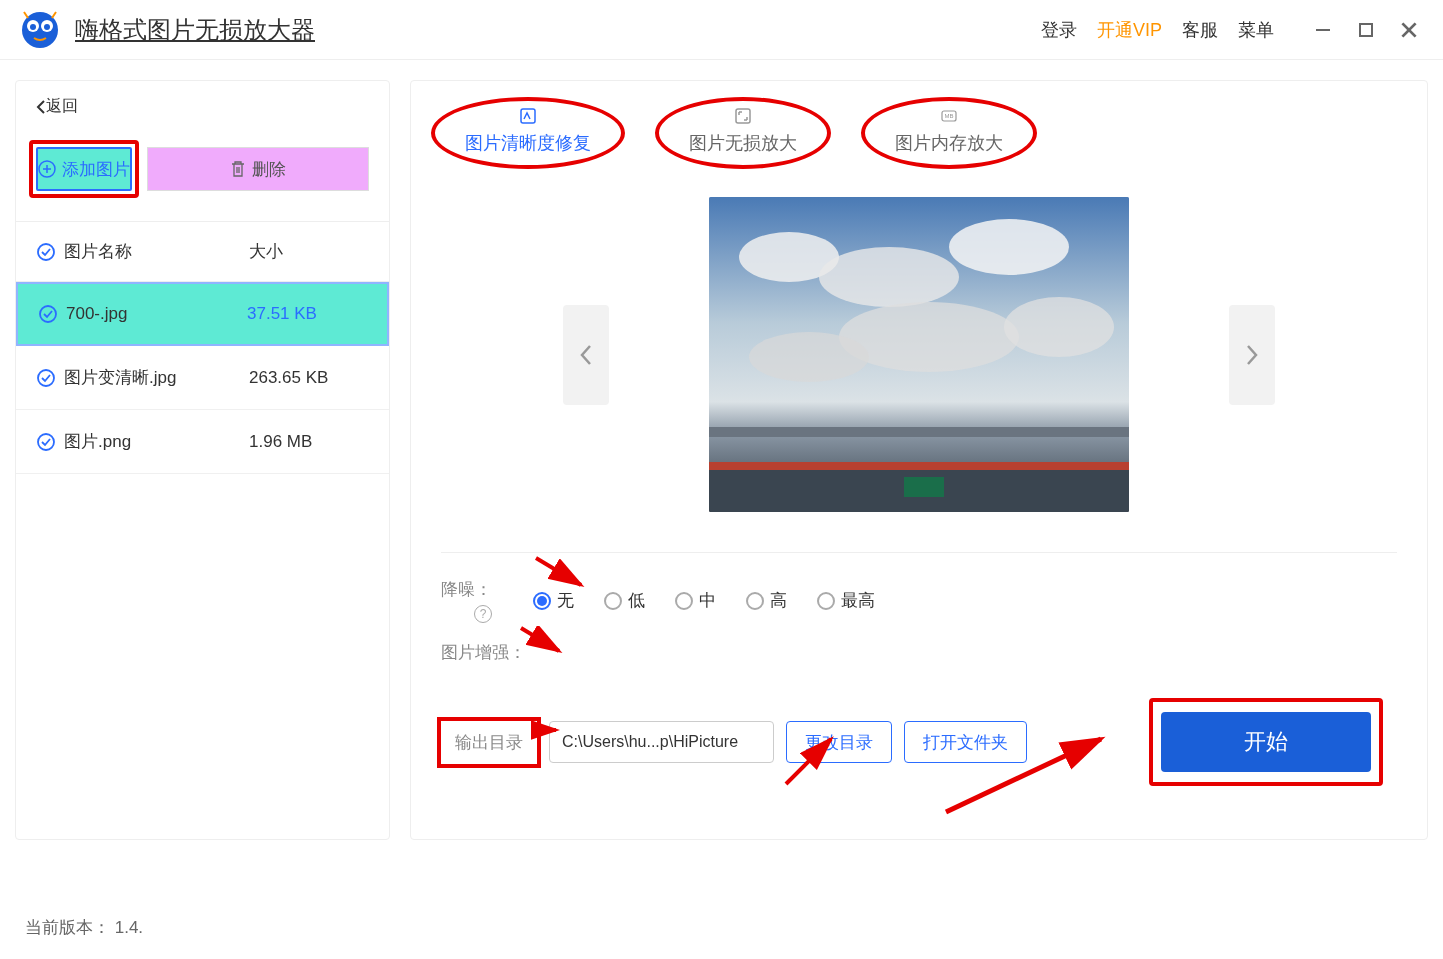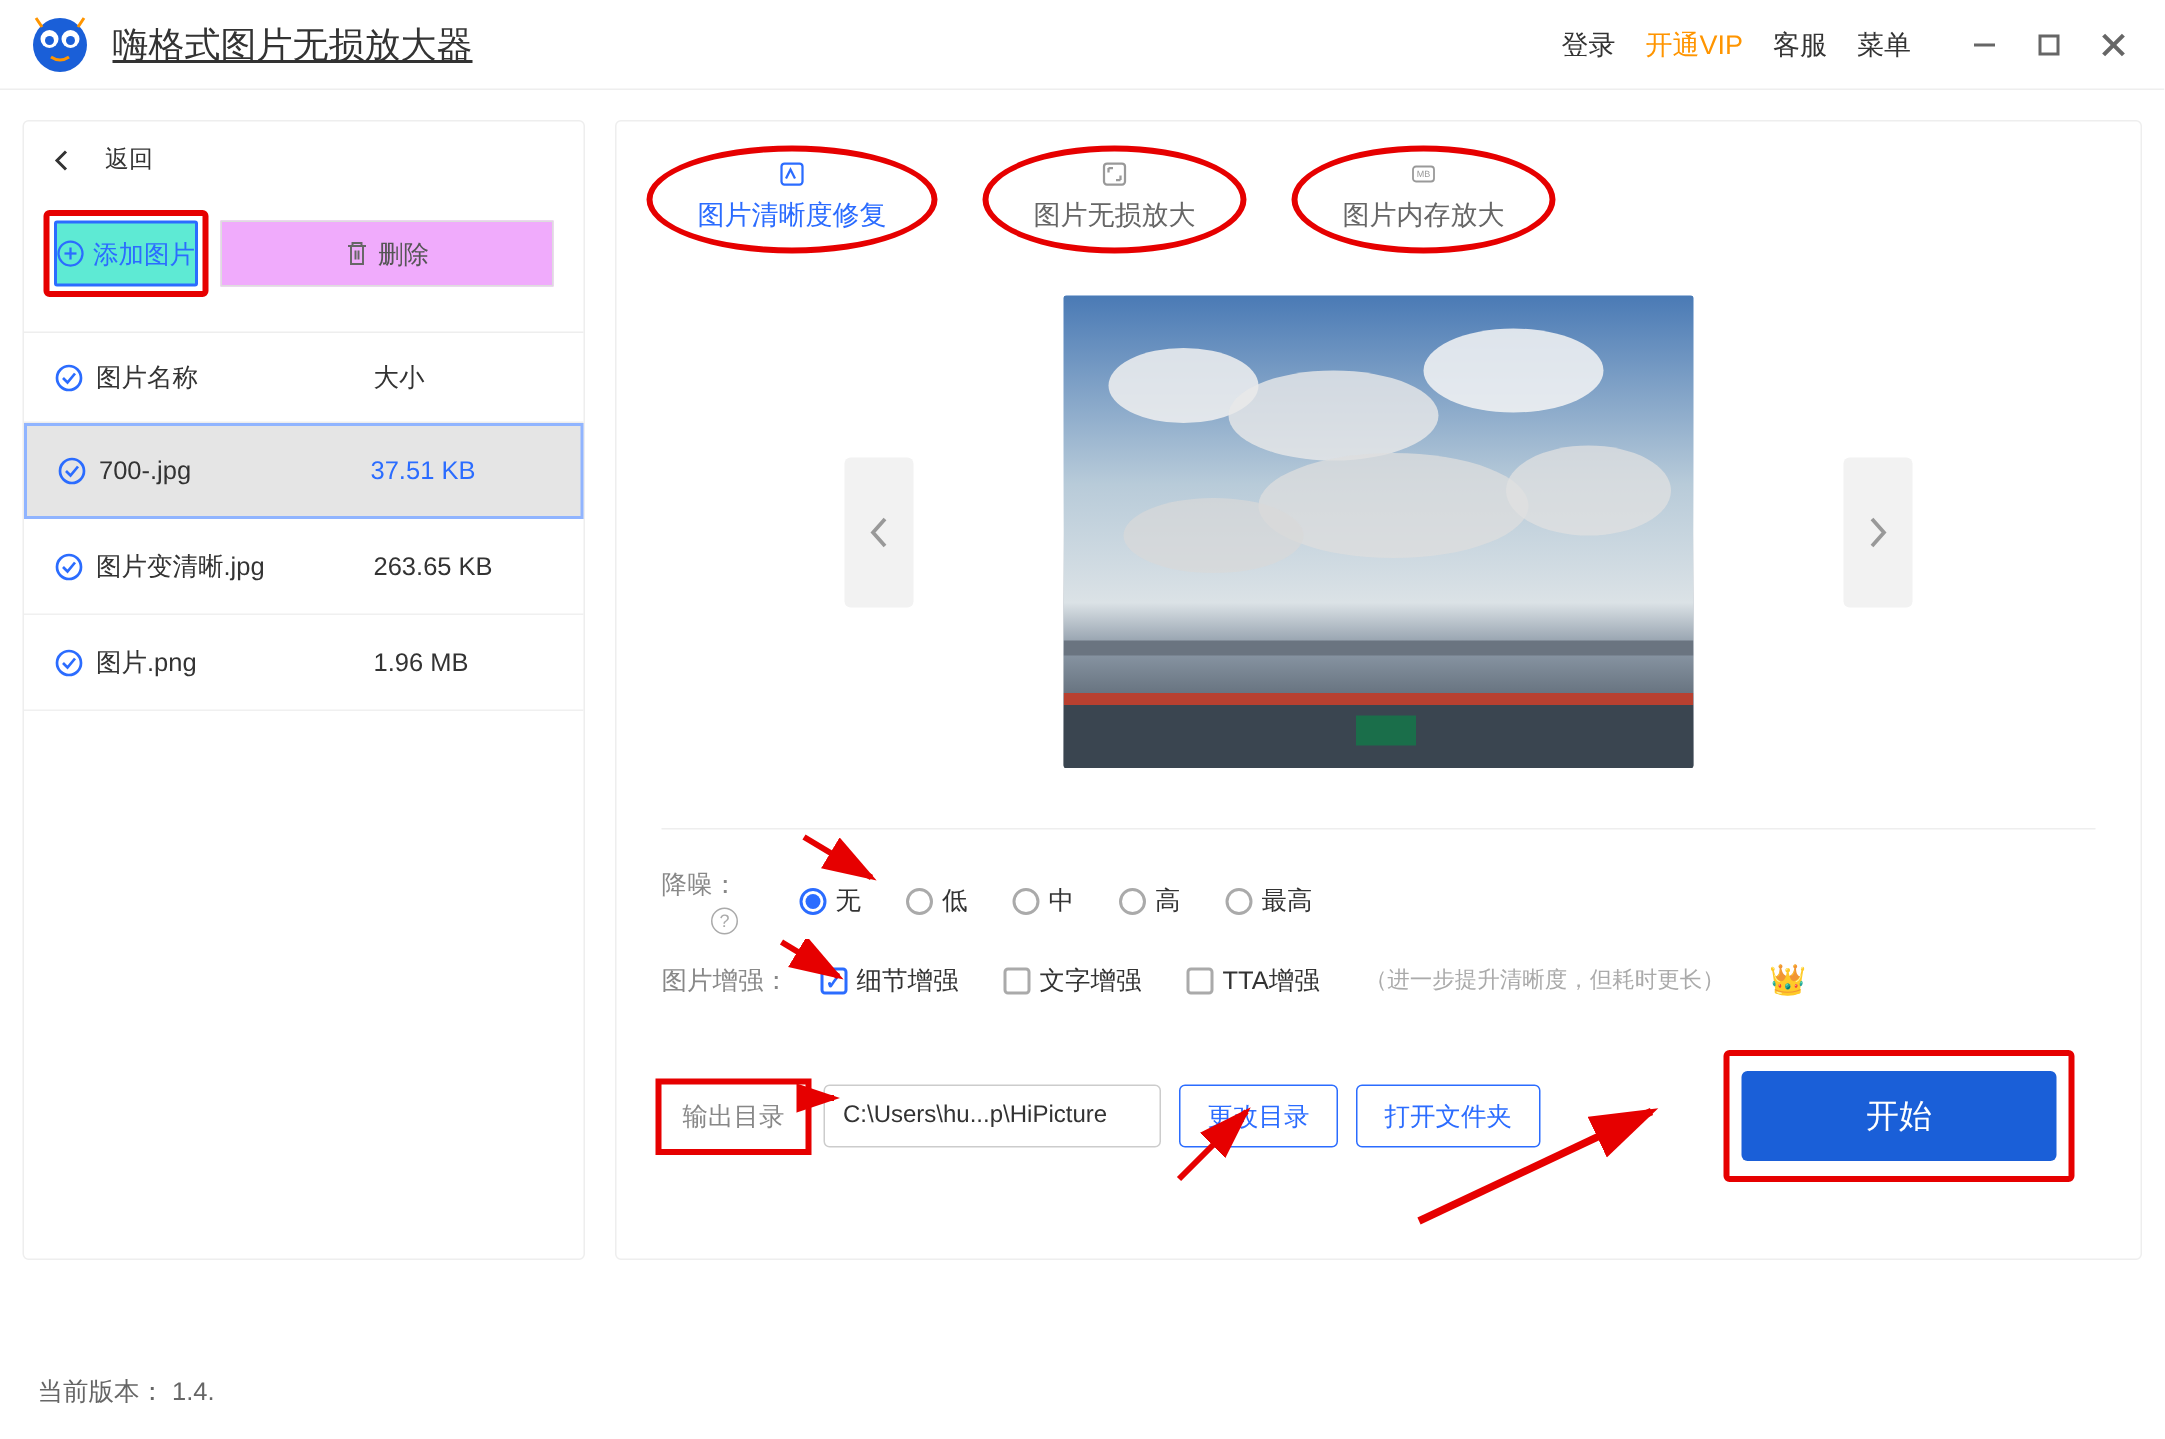--- a/index.html
+++ b/index.html
@@ -13,30 +13,30 @@
     .titlebar-link { font-size: 18px; color: #333; cursor: pointer; }
     .titlebar-vip { color: #ff9500; font-weight: 500; }
     .window-controls { display: flex; gap: 15px; margin-left: 15px; }
     .win-btn { width: 28px; height: 28px; cursor: pointer; display: flex; align-items: center; justify-content: center; }
     
     
     .main { display: flex; height: 780px; padding: 20px 15px 0; gap: 20px; }
     
     
     .left-panel { width: 375px; border: 1px solid #eee; border-radius: 4px; background: #fff; display: flex; flex-direction: column; }
-    .back-row { padding: 15px 20px; font-size: 16px; color: #333; cursor: pointer; display: flex; align-items: center; gap: 24px; }
+    .back-row { padding: 15px 20px; font-size: 16px; color: #333; cursor: pointer; display: flex; align-items: center; gap: 0; }
     .left-buttons { display: flex; gap: 15px; padding: 15px 20px; }
     .add-btn { flex: 1; height: 44px; border: 2px solid #2b6cff; background: #5eead4; color: #2b6cff; display: flex; align-items: center; justify-content: center; gap: 6px; font-size: 17px; cursor: pointer; border-radius: 2px; }
     .red-box-add { border: 4px solid #e60000; padding: 3px; margin: -7px; border-radius: 4px; }
     .del-btn { flex: 1; height: 44px; border: 1px solid #ddd; background: #f0abfc; color: #555; display: flex; align-items: center; justify-content: center; gap: 6px; font-size: 17px; cursor: pointer; }
     .list-header { display: flex; padding: 18px 20px; border-top: 1px solid #eee; border-bottom: 1px solid #eee; margin-top: 15px; }
     .col-name { flex: 1; display: flex; align-items: center; gap: 8px; font-size: 17px; color: #333; }
     .col-size { width: 120px; font-size: 17px; color: #333; }
     .file-row { display: flex; padding: 20px 20px; align-items: center; cursor: pointer; border-bottom: 1px solid #f0f0f0; }
-    .file-row.selected { background: #e5e5e5; border: 2px solid #90b4ff; }
+    .file-row.selected { background: #5eead4; border: 2px solid #90b4ff; }
     .file-row.selected .col-size { color: #2b6cff; }
     .file-name { flex: 1; display: flex; align-items: center; gap: 8px; font-size: 17px; color: #333; }
     .file-size { width: 120px; font-size: 17px; color: #333; }
     .check-icon { width: 20px; height: 20px; flex-shrink: 0; }
     
     
     .right-panel { flex: 1; border: 1px solid #eee; border-radius: 4px; padding: 15px 30px 25px; display: flex; flex-direction: column; }
     .tabs { display: flex; gap: 50px; padding: 5px 0 12px; }
     .tab { display: flex; align-items: center; gap: 6px; font-size: 18px; color: #666; cursor: pointer; padding: 4px 10px; flex-direction: column; }
     .tab.active { color: #2b6cff; }
@@ -295,36 +295,20 @@
             <marker id="ah1" markerWidth="10" markerHeight="10" refX="8" refY="3" orient="auto">
               <path d="M0,0 L0,6 L9,3 z" fill="#e60000"></path>
             </marker>
           </defs>
         <line x1="5" y1="5" x2="50" y2="32" stroke="#e60000" stroke-width="4" marker-end="url(#ah1)"></line>
       </svg>
     </div>
 
     <div class="option-row">
       <span class="option-label">图片增强：</span>
-      <div class="checkbox-group">
-        <label class="checkbox-item">
-            <span class="checkbox checked"></span>
-            <span>细节增强</span>
-          </label>
-        <label class="checkbox-item">
-            <span class="checkbox"></span>
-            <span>文字增强</span>
-          </label>
-        <label class="checkbox-item">
-            <span class="checkbox"></span>
-            <span>TTA增强</span>
-          </label>
-        <span class="hint-text">（进一步提升清晰度，但耗时更长）</span>
-        <span class="crown">👑</span>
-      </div>
       <svg class="arrow" style="left:78px; top:-15px;" width="50" height="32">
         <line x1="2" y1="2" x2="40" y2="25" stroke="#e60000" stroke-width="4" marker-end="url(#ah1)"></line>
       </svg>
     </div>
 
     <div class="output-row">
       <span class="red-box-label">
         <span class="output-label">输出目录</span>
       </span>
       <div class="output-path">

